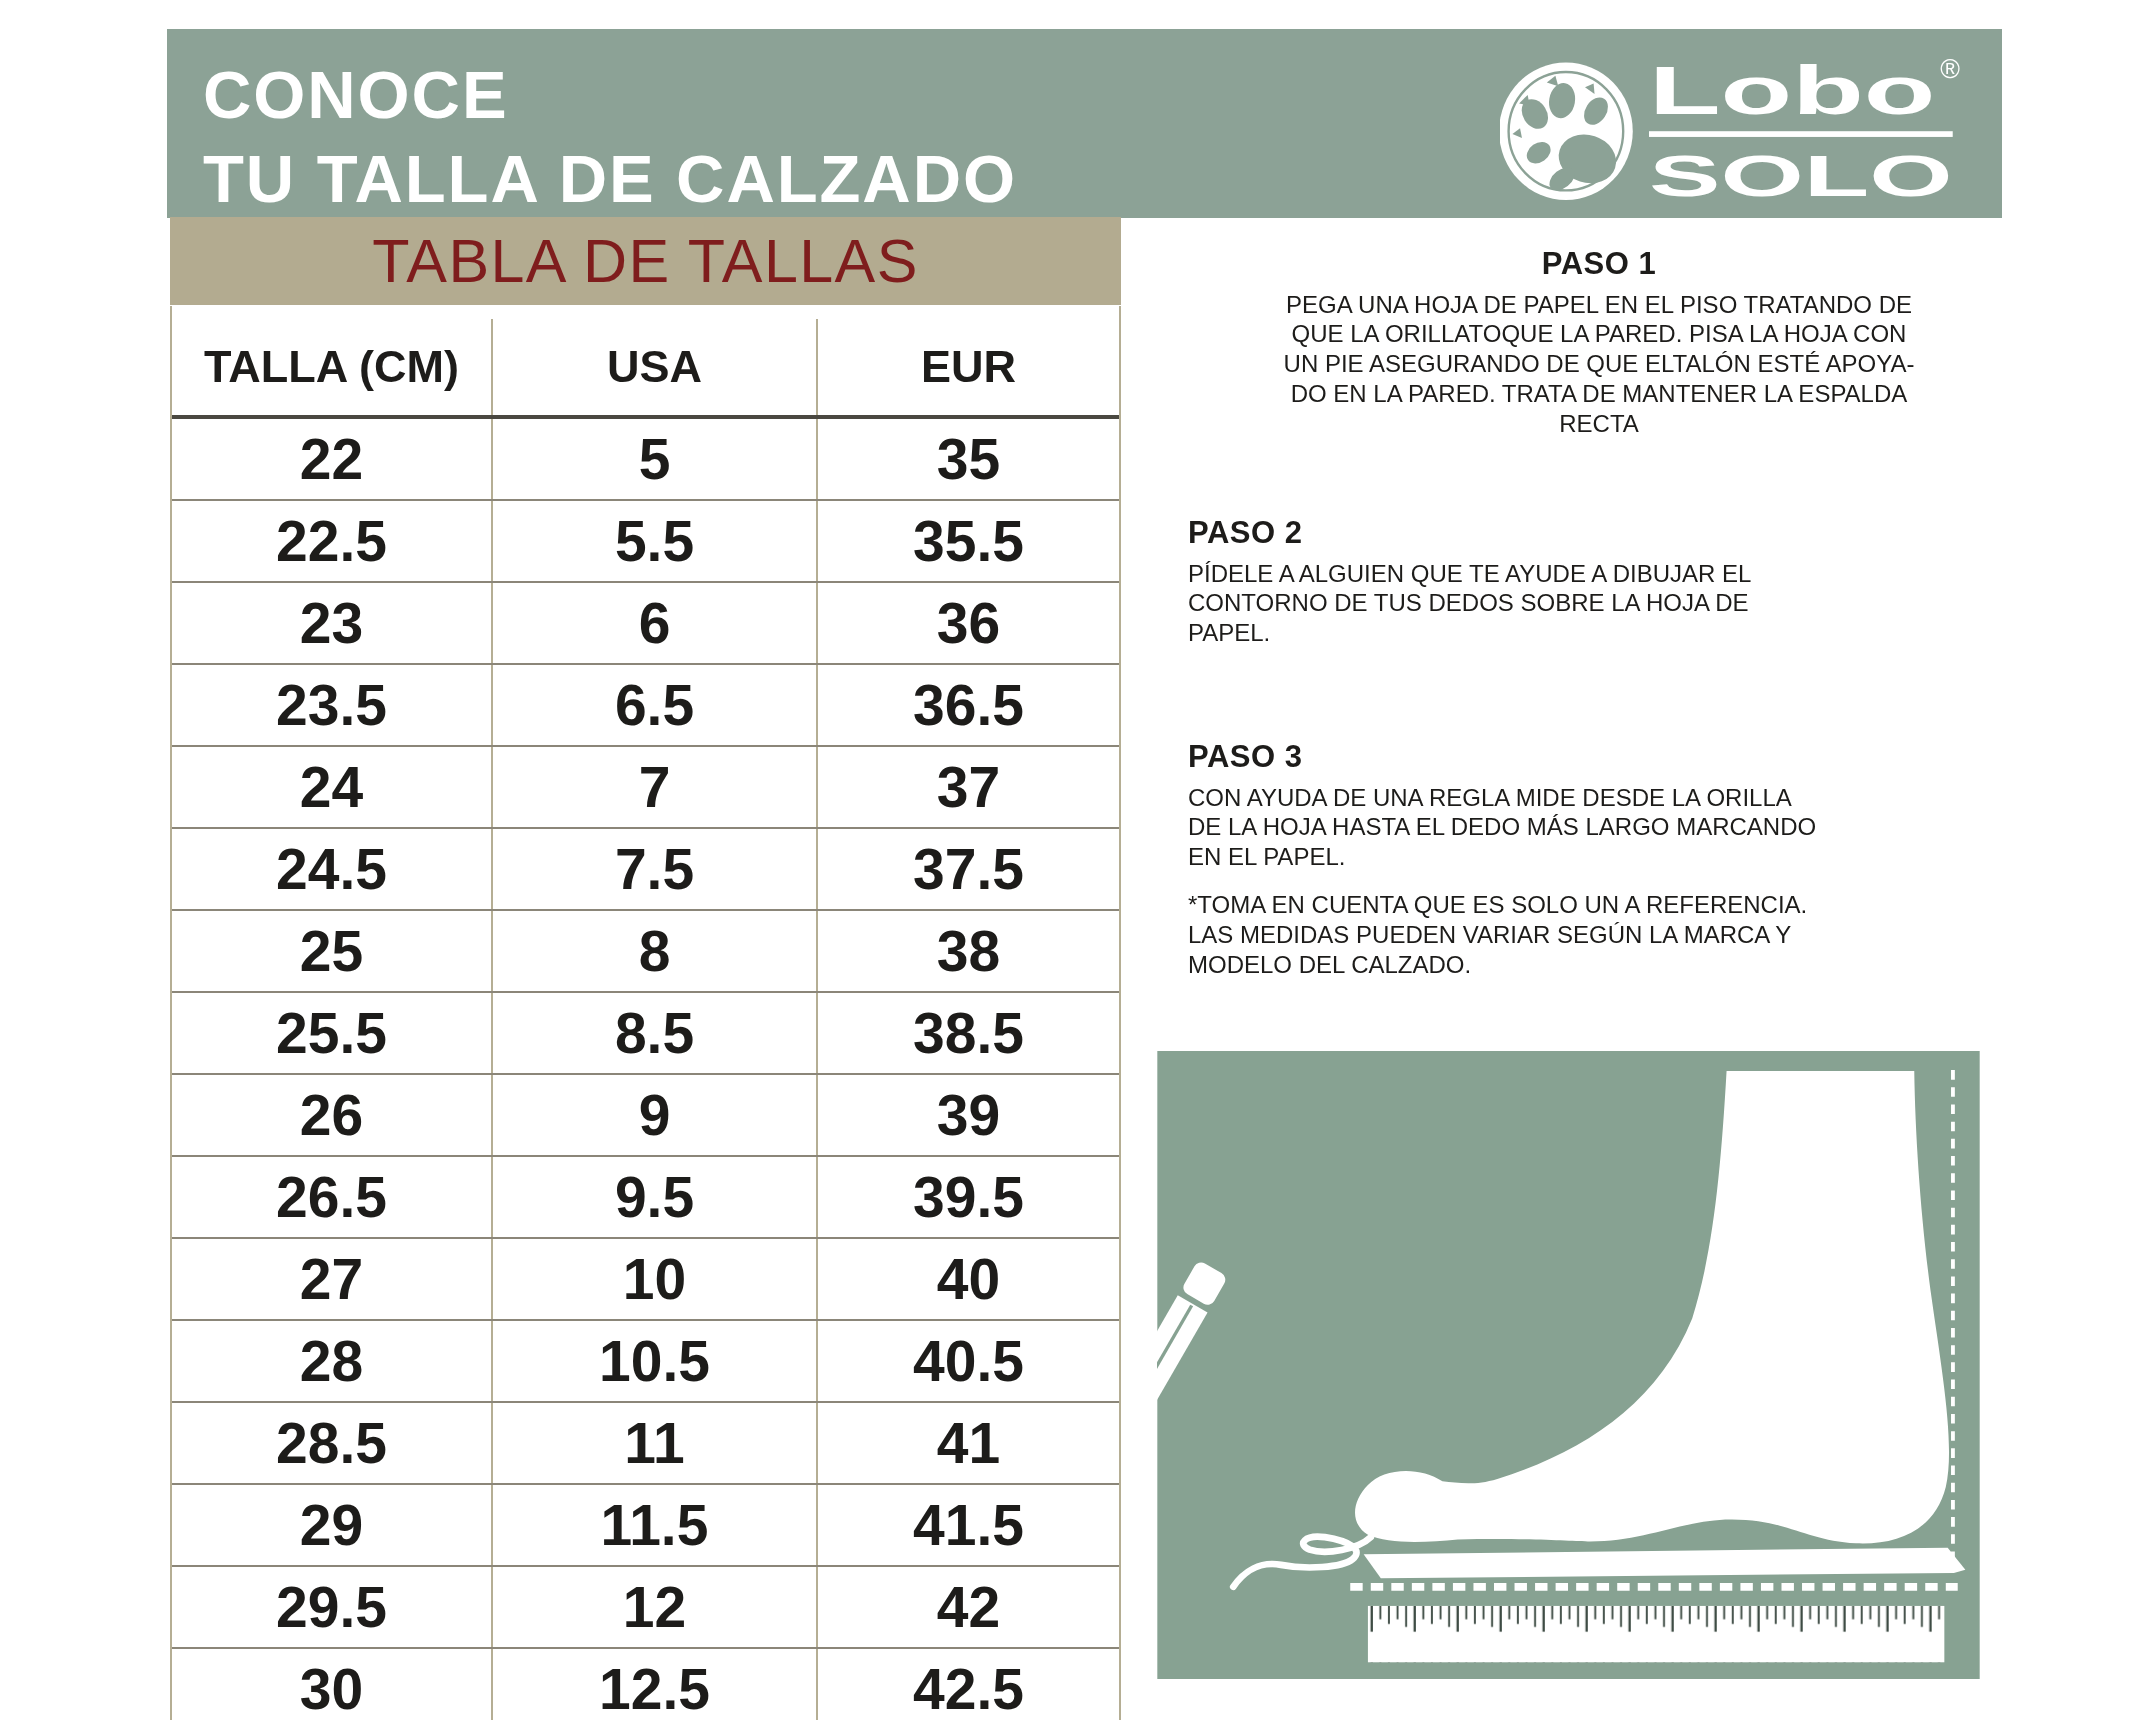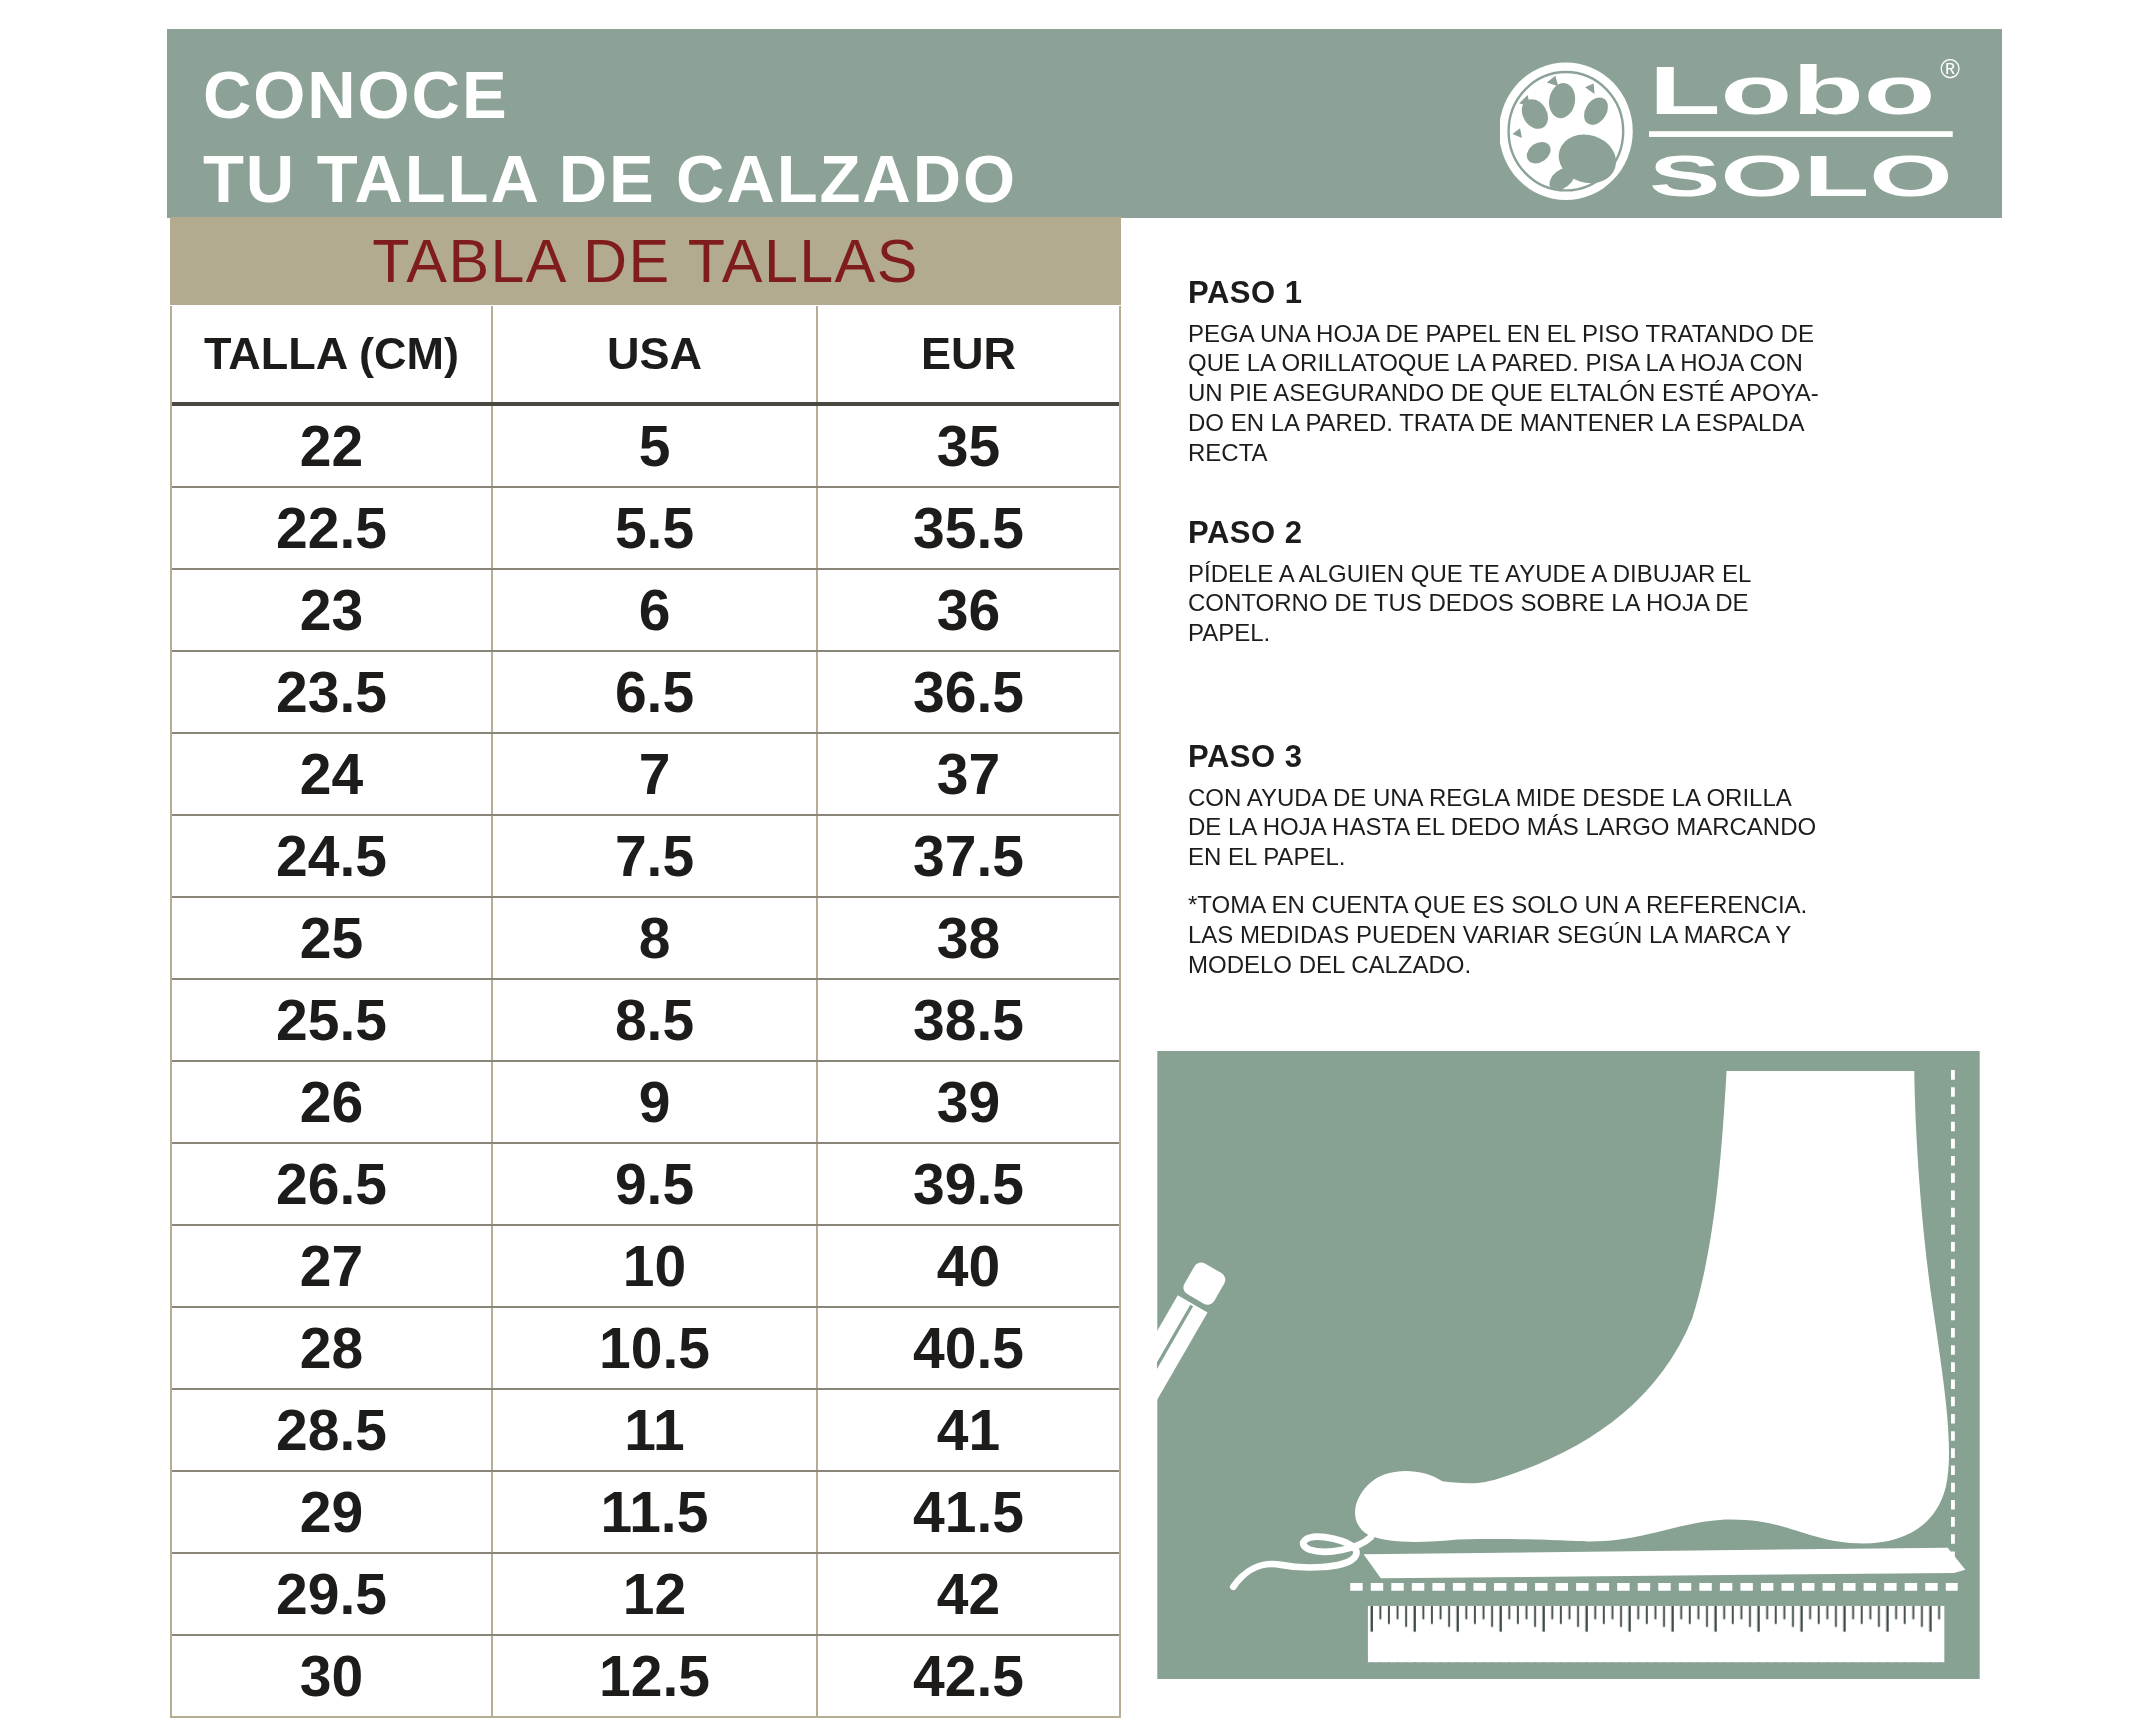--- a/index.html
+++ b/index.html
@@ -33,31 +33,31 @@
   }
   .trow{
     display:grid;grid-template-columns:319px 325px 1fr;height:80px;
     border-top:2.4px solid #8b8679;
   }
   .trow .cell{
     display:flex;align-items:center;justify-content:center;
     font-weight:bold;font-size:57px;color:#1d1c1a;
   }
   .trow .cell + .cell{border-left:2.9px solid #b5ae94;}
-  .trow.head{height:96px;border-top:none;border-bottom:4.3px solid #4a4841;}
+  .trow.head{height:96px;border-top:none;border-bottom:4.3px solid #4a4841;margin-top:13px;}
   .trow.head .cell{font-size:45px;}
   .trow.first{border-top:none;}
   
   .step,.note{position:absolute;left:1188px;width:822px;}
   .step h3{margin:0 0 7.6px 0;font-size:31px;font-weight:bold;letter-spacing:0.5px;}
   .step p,.note p{
     margin:0;font-size:24px;line-height:1.24;font-weight:400;
     white-space:pre-line;letter-spacing:0px;color:#1d1c1a;
   }
-  #step1{top:275px;}
+  #step1{top:246px;text-align:center;}
   #step2{top:515px;}
   #step3{top:739px;}
   #note{top:890px;}
   
   .illustration{position:absolute;left:1157px;top:1051px;width:823px;height:628px;}
 </style>
 </head>
 <body>
 
 <div id="page">

